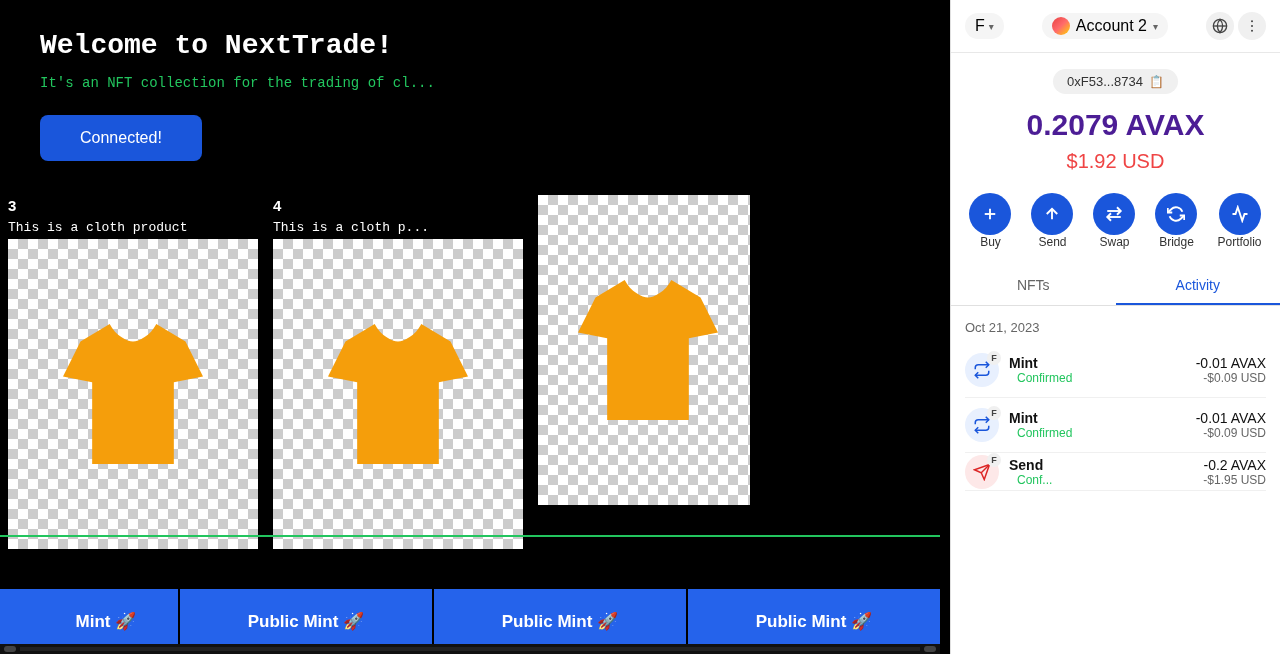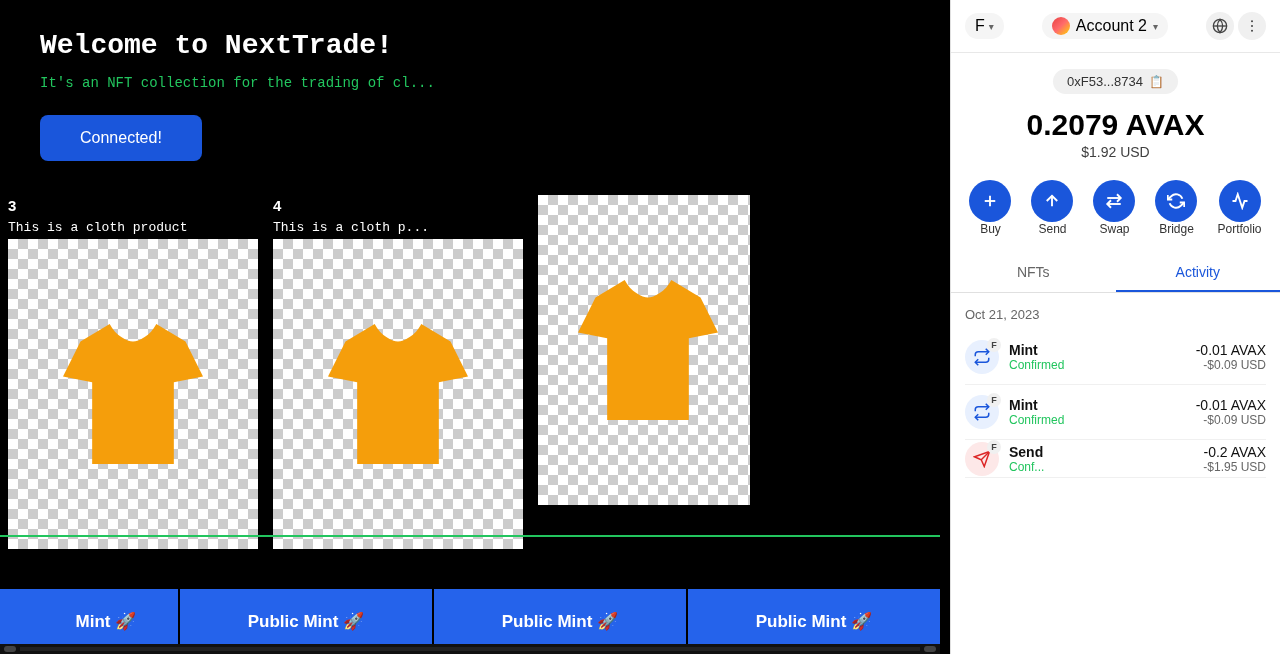--- a/index.html
+++ b/index.html
@@ -226,27 +226,27 @@
 
     
     .wallet-balance {
       text-align: center;
       margin-top: 14px;
     }
 
     .balance-amount {
       font-size: 30px;
       font-weight: 600;
-      color: #000000;
+      color: #4c1d95;
     }
 
     .balance-usd {
-      font-size: 14px;
-      color: #404040;
-      margin-top: 2px;
+      font-size: 20px;
+      color: #ef4444;
+      margin-top: 8px;
     }
 
     
     .wallet-action-buttons {
       display: flex;
       gap: 20px;
       margin-top: 20px;
       padding: 0 10px;
     }
 
@@ -352,20 +352,21 @@
 
     .activity-name {
       font-size: 14px;
       font-weight: 700;
       color: #111;
     }
 
     .activity-status {
       font-size: 12px;
       color: #22c55e;
+      margin-left: 8px;
     }
 
     .activity-amount {
       text-align: right;
     }
 
     .activity-avax {
       font-size: 14px;
       font-weight: 500;
       color: #111;

